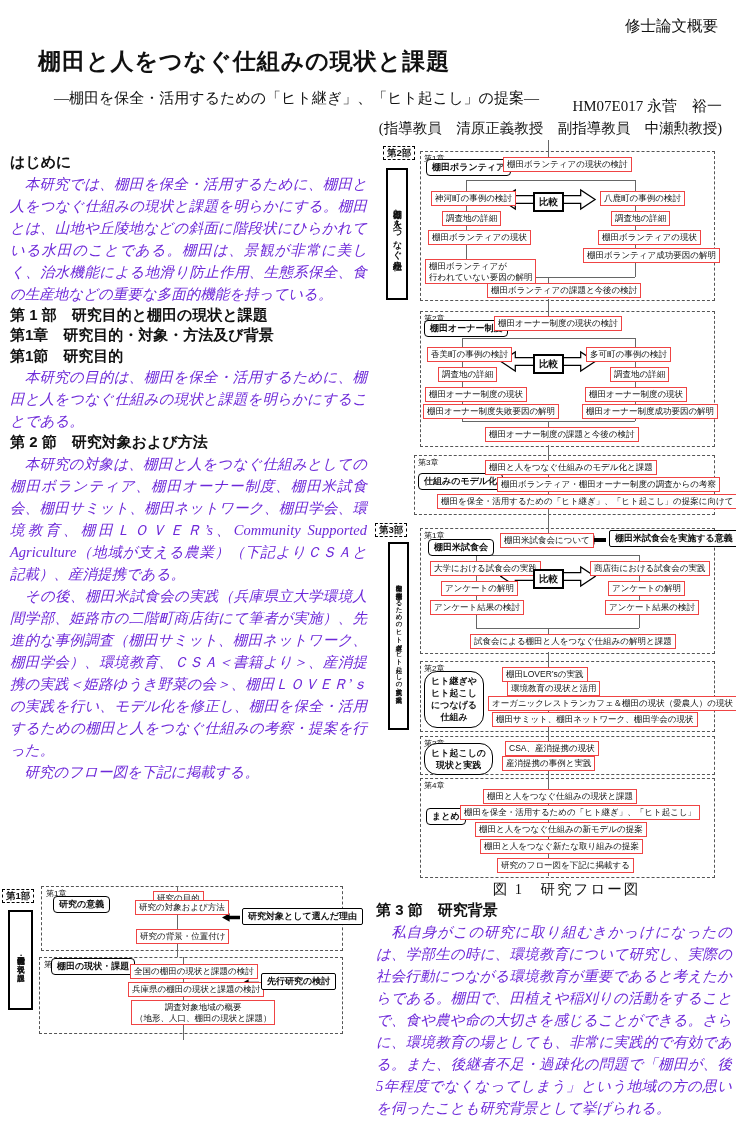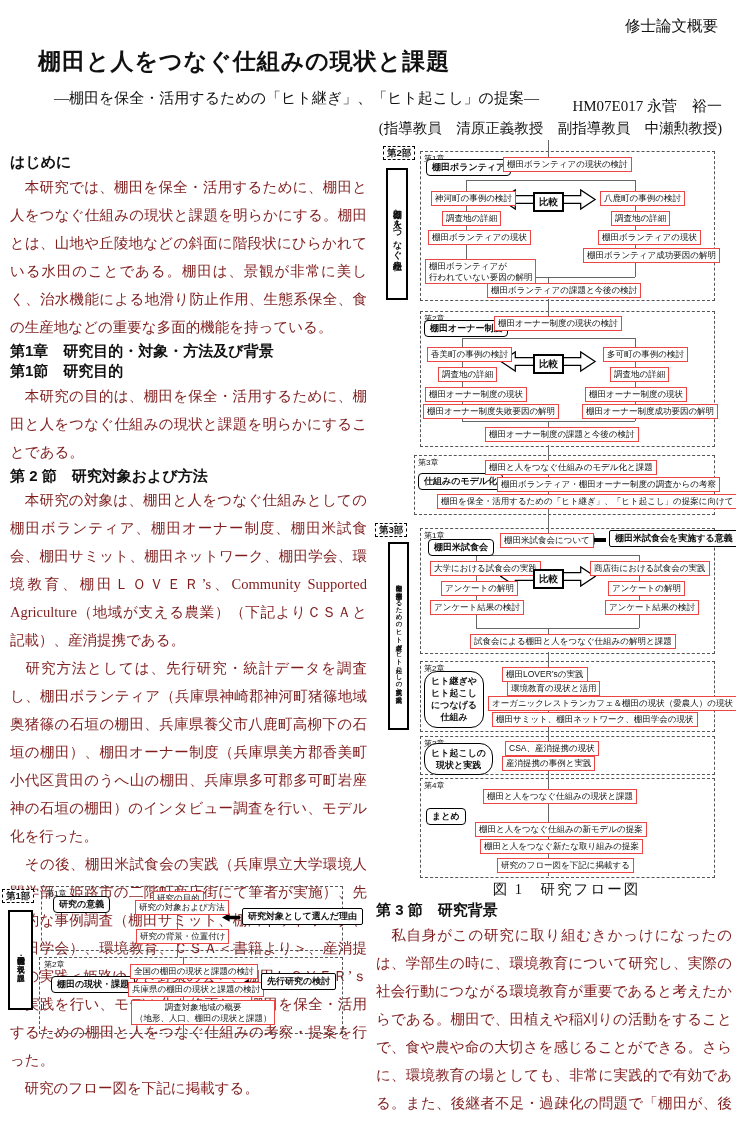--- a/index.html
+++ b/index.html
@@ -1,21 +1,21 @@
 <!DOCTYPE html>
 <html><head>
 <meta charset="utf-8">
 <style>
   html,body{margin:0;padding:0;background:#fff;}
   .page{position:relative;width:736px;height:1124px;background:#fff;overflow:hidden;
         font-family:"Liberation Serif",serif;color:#111;}
   .abs{position:absolute;}
   
   .hh{font-family:"Liberation Sans",sans-serif;font-weight:700;font-size:15px;line-height:20.5px;margin:0;color:#111;}
-  .bp{font-size:14.5px;line-height:28px;text-align:justify;margin:0;color:#7f1d1d;}
+  .bp{font-size:14.5px;line-height:22px;text-align:justify;margin:0;color:#6d28d9;font-style:italic;}
   
   .box{position:absolute;border:1px solid #ef4444;background:#fff;
        font-family:"Liberation Sans",sans-serif;font-size:8.5px;line-height:1.25;
        text-align:center;padding:1px 3px;white-space:nowrap;z-index:2;box-sizing:border-box;color:#111;}
   .wr{white-space:pre-line;}
   .bb{border:1.7px solid #000;font-weight:700;border-radius:4px;font-size:9px;padding:2px 5px;}
   .rb{border:1.7px solid #000;border-radius:13px;font-weight:700;white-space:pre-line;
       font-size:9px;padding:3px 6px;line-height:1.35;}
   .cmp{position:absolute;border:2px solid #000;background:#fff;z-index:2;
        font-family:"Liberation Sans",sans-serif;font-weight:700;font-size:9.5px;line-height:1;padding:3px 4px;}
@@ -38,26 +38,26 @@
 
   <div class="abs" style="top:16px;right:18px;font-size:15.5px;">修士論文概要</div>
   <div class="abs" style="top:46px;left:38px;font-size:23px;font-weight:700;letter-spacing:1px;">棚田と人をつなぐ仕組みの現状と課題</div>
   <div class="abs" style="top:89px;left:54px;font-size:15px;">―棚田を保全・活用するための「ヒト継ぎ」、「ヒト起こし」の提案―</div>
   <div class="abs" style="top:97px;right:14px;font-size:15px;">HM07E017 永菅　裕一</div>
   <div class="abs" style="top:119px;right:14px;font-size:14.5px;">(指導教員　清原正義教授　副指導教員　中瀬勲教授)</div>
 
   <div class="abs" style="left:10px;top:152px;width:357px;">
     <p class="hh">はじめに</p>
     <p class="bp">　本研究では、棚田を保全・活用するために、棚田と人をつなぐ仕組みの現状と課題を明らかにする。棚田とは、山地や丘陵地などの斜面に階段状にひらかれている水田のことである。棚田は、景観が非常に美しく、治水機能による地滑り防止作用、生態系保全、食の生産地などの重要な多面的機能を持っている。</p>
+    <p class="hh">第 1 部　研究目的と棚田の現状と課題</p>
     <p class="hh">第1章　研究目的・対象・方法及び背景</p>
     <p class="hh">第1節　研究目的</p>
     <p class="bp">　本研究の目的は、棚田を保全・活用するために、棚田と人をつなぐ仕組みの現状と課題を明らかにすることである。</p>
     <p class="hh">第 2 節　研究対象および方法</p>
     <p class="bp">　本研究の対象は、棚田と人をつなぐ仕組みとしての棚田ボランティア、棚田オーナー制度、棚田米試食会、棚田サミット、棚田ネットワーク、棚田学会、環境教育、棚田ＬＯＶＥＲ’s、Community Supported Agriculture（地域が支える農業）（下記よりＣＳＡと記載）、産消提携である。</p>
-    <p class="bp">　研究方法としては、先行研究・統計データを調査し、棚田ボランティア（兵庫県神崎郡神河町猪篠地域奥猪篠の石垣の棚田、兵庫県養父市八鹿町高柳下の石垣の棚田）、棚田オーナー制度（兵庫県美方郡香美町小代区貫田のうへ山の棚田、兵庫県多可郡多可町岩座神の石垣の棚田）のインタビュー調査を行い、モデル化を行った。</p>
     <p class="bp">　その後、棚田米試食会の実践（兵庫県立大学環境人間学部、姫路市の二階町商店街にて筆者が実施）、先進的な事例調査（棚田サミット、棚田ネットワーク、棚田学会）、環境教育、ＣＳＡ＜書籍より＞、産消提携の実践＜姫路ゆうき野菜の会＞、棚田ＬＯＶＥＲ’ｓの実践を行い、モデル化を修正し、棚田を保全・活用するための棚田と人をつなぐ仕組みの考察・提案を行った。</p>
     <p class="bp">　研究のフロー図を下記に掲載する。</p>
   </div>
 
   <div class="abs" style="left:2px;top:884px;width:342px;height:175px;">
     <div class="pl" style="left:0px;top:5px;">第1部</div>
     <div class="vlab" style="left:6px;top:26px;width:25px;height:100px;font-size:7.5px;">研究目的・棚田の現状と課題</div>
 
     <div class="dc" style="left:39px;top:2px;width:300px;height:63px;"></div>
     <div class="cl" style="left:44px;top:4px;">第1章</div>
@@ -70,21 +70,21 @@
       <svg width="18" height="11" viewBox="0 0 26 12">
           <polygon points="0,6 11,0 11,3.4 26,3.4 26,8.6 11,8.6 11,12" fill="#000"></polygon>
         </svg>
     </div>
     <div class="box bb" style="left:240px;top:24px;border-radius:2px;">研究対象として選んだ理由</div>
     <div class="vl" style="left:175px;top:65px;height:8px;"></div>
 
     <div class="dc" style="left:37px;top:73px;width:302px;height:75px;"></div>
     <div class="cl" style="left:42px;top:75px;">第2章</div>
     <div class="vl" style="left:181px;top:73px;height:75px;"></div>
-    <div class="box bb" style="left:49px;top:92px;">棚田の現状・課題</div>
+    <div class="box bb" style="left:49px;top:74px;">棚田の現状・課題</div>
     <div class="box" style="left:128px;top:80px;">全国の棚田の現状と課題の検討</div>
     <div class="box" style="left:126px;top:98px;">兵庫県の棚田の現状と課題の検討</div>
     <div class="box wr" style="left:129px;top:116px;">調査対象地域の概要
 （地形、人口、棚田の現状と課題）</div>
     <div class="svgw" style="left:239px;top:94px;">
       <svg width="18" height="11" viewBox="0 0 26 12">
           <polygon points="0,6 11,0 11,3.4 26,3.4 26,8.6 11,8.6 11,12" fill="#000"></polygon>
         </svg>
     </div>
     <div class="box bb" style="left:259px;top:89px;border-radius:2px;">先行研究の検討</div>
@@ -131,21 +131,21 @@
     <div class="box" style="left:120px;top:176px;">棚田オーナー制度の現状の検討</div>
     <div class="hl" style="left:88px;top:198px;width:173px;"></div>
     <div class="vl" style="left:88px;top:198px;height:83px;"></div>
     <div class="vl" style="left:261px;top:198px;height:83px;"></div>
     <div class="hl" style="left:88px;top:281px;width:173px;"></div>
     <div class="vl" style="left:174px;top:281px;height:6px;"></div>
     <div class="box" style="left:53px;top:207px;">香美町の事例の検討</div>
     <div class="box" style="left:64px;top:227px;">調査地の詳細</div>
     <div class="box" style="left:51px;top:247px;">棚田オーナー制度の現状</div>
     <div class="box" style="left:49px;top:264px;">棚田オーナー制度失敗要因の解明</div>
-    <div class="box" style="left:229px;top:207px;">多可町の事例の検討</div>
+    <div class="box" style="left:212px;top:207px;">多可町の事例の検討</div>
     <div class="box" style="left:236px;top:227px;">調査地の詳細</div>
     <div class="box" style="left:211px;top:247px;">棚田オーナー制度の現状</div>
     <div class="box" style="left:208px;top:264px;">棚田オーナー制度成功要因の解明</div>
     <div class="svgw" style="left:123px;top:209px;">
       <svg width="102" height="25" viewBox="0 0 100 26">
           <polygon points="1,13 16,3 16,9 84,9 84,3 99,13 84,23 84,17 16,17 16,23" fill="#fff" stroke="#000" stroke-width="1.3"></polygon>
         </svg>
     </div>
     <div class="cmp" style="left:159px;top:214px;">比較</div>
     <div class="box" style="left:111px;top:287px;">棚田オーナー制度の課題と今後の検討</div>
@@ -214,20 +214,21 @@
 現状と実践</div>
     <div class="box" style="left:131px;top:601px;">CSA、産消提携の現状</div>
     <div class="box" style="left:128px;top:616px;">産消提携の事例と実践</div>
     <div class="vl" style="left:174px;top:633px;height:5px;"></div>
 
     <div class="dc" style="left:46px;top:638px;width:293px;height:98px;"></div>
     <div class="cl" style="left:50px;top:640px;">第4章</div>
     <div class="vl" style="left:174px;top:638px;height:98px;"></div>
     <div class="box bb" style="left:52px;top:668px;">まとめ</div>
     <div class="box" style="left:109px;top:649px;">棚田と人をつなぐ仕組みの現状と課題</div>
+    <div class="box" style="left:86px;top:665px;">棚田を保全・活用するための「ヒト継ぎ」、「ヒト起こし」</div>
     <div class="box" style="left:101px;top:682px;">棚田と人をつなぐ仕組みの新モデルの提案</div>
     <div class="box" style="left:106px;top:699px;">棚田と人をつなぐ新たな取り組みの提案</div>
     <div class="box" style="left:123px;top:718px;">研究のフロー図を下記に掲載する</div>
 
     <div class="abs cap" style="left:46px;top:740px;width:293px;">図 1　研究フロー図</div>
   </div>
 
   <div class="abs" style="left:376px;top:900px;width:356px;">
     <p class="hh">第 3 節　研究背景</p>
     <p class="bp">　私自身がこの研究に取り組むきかっけになったのは、学部生の時に、環境教育について研究し、実際の社会行動につながる環境教育が重要であると考えたからである。棚田で、田植えや稲刈りの活動をすることで、食や農や命の大切さを感じることができる。さらに、環境教育の場としても、非常に実践的で有効である。また、後継者不足・過疎化の問題で「棚田が、後5年程度でなくなってしまう」という地域の方の思いを伺ったことも研究背景として挙げられる。</p>

